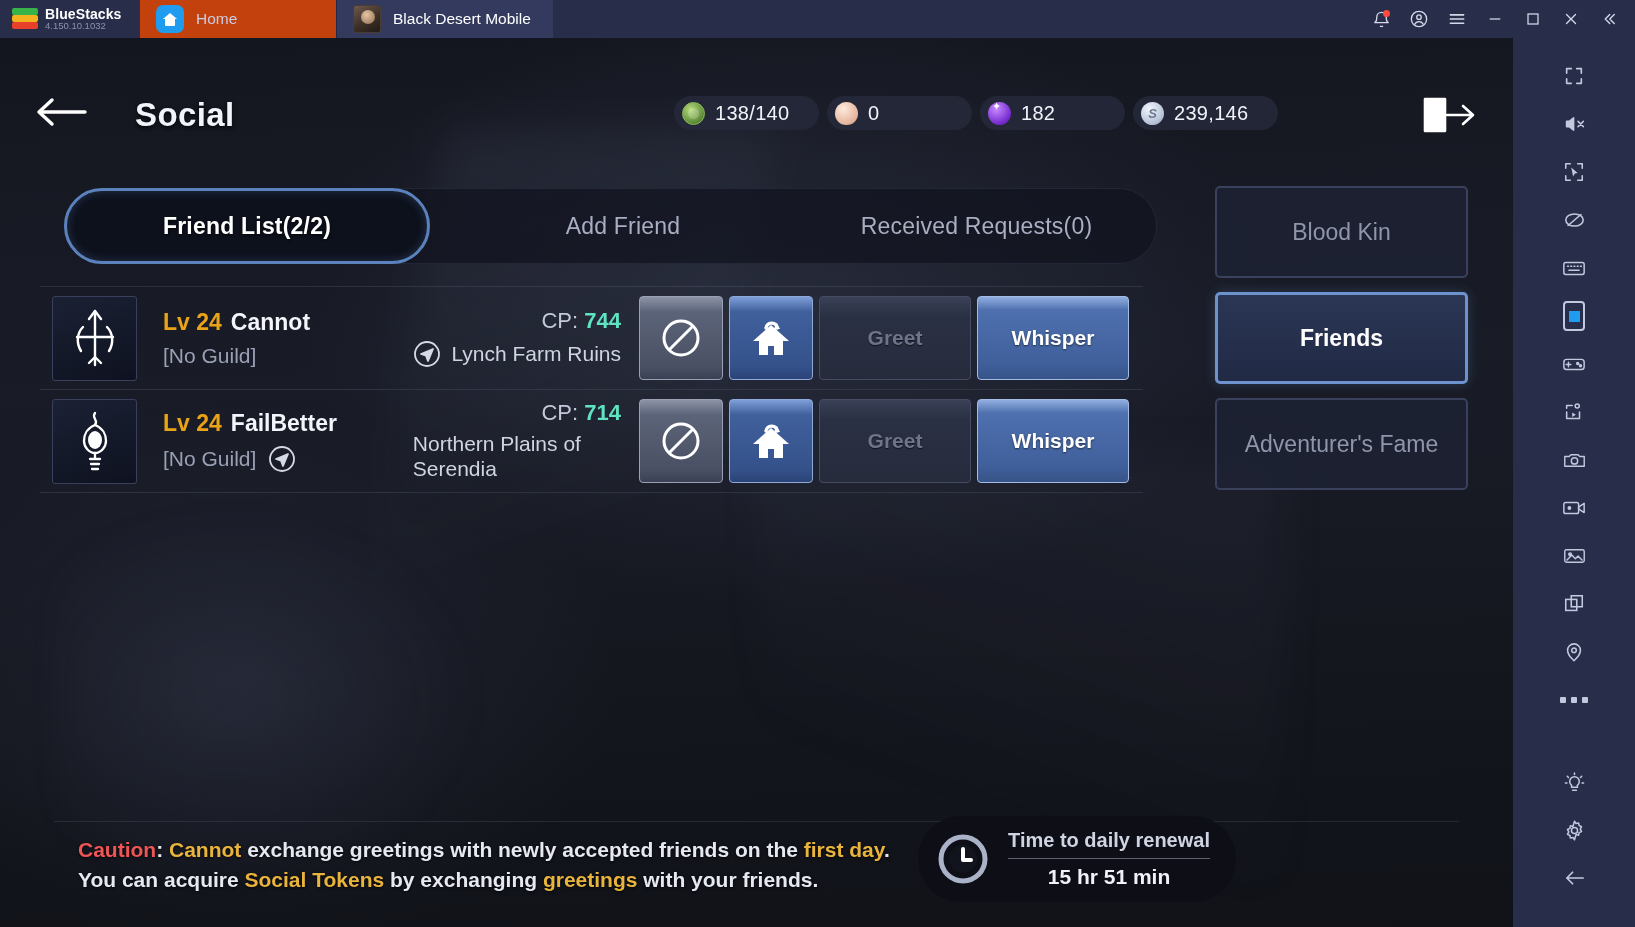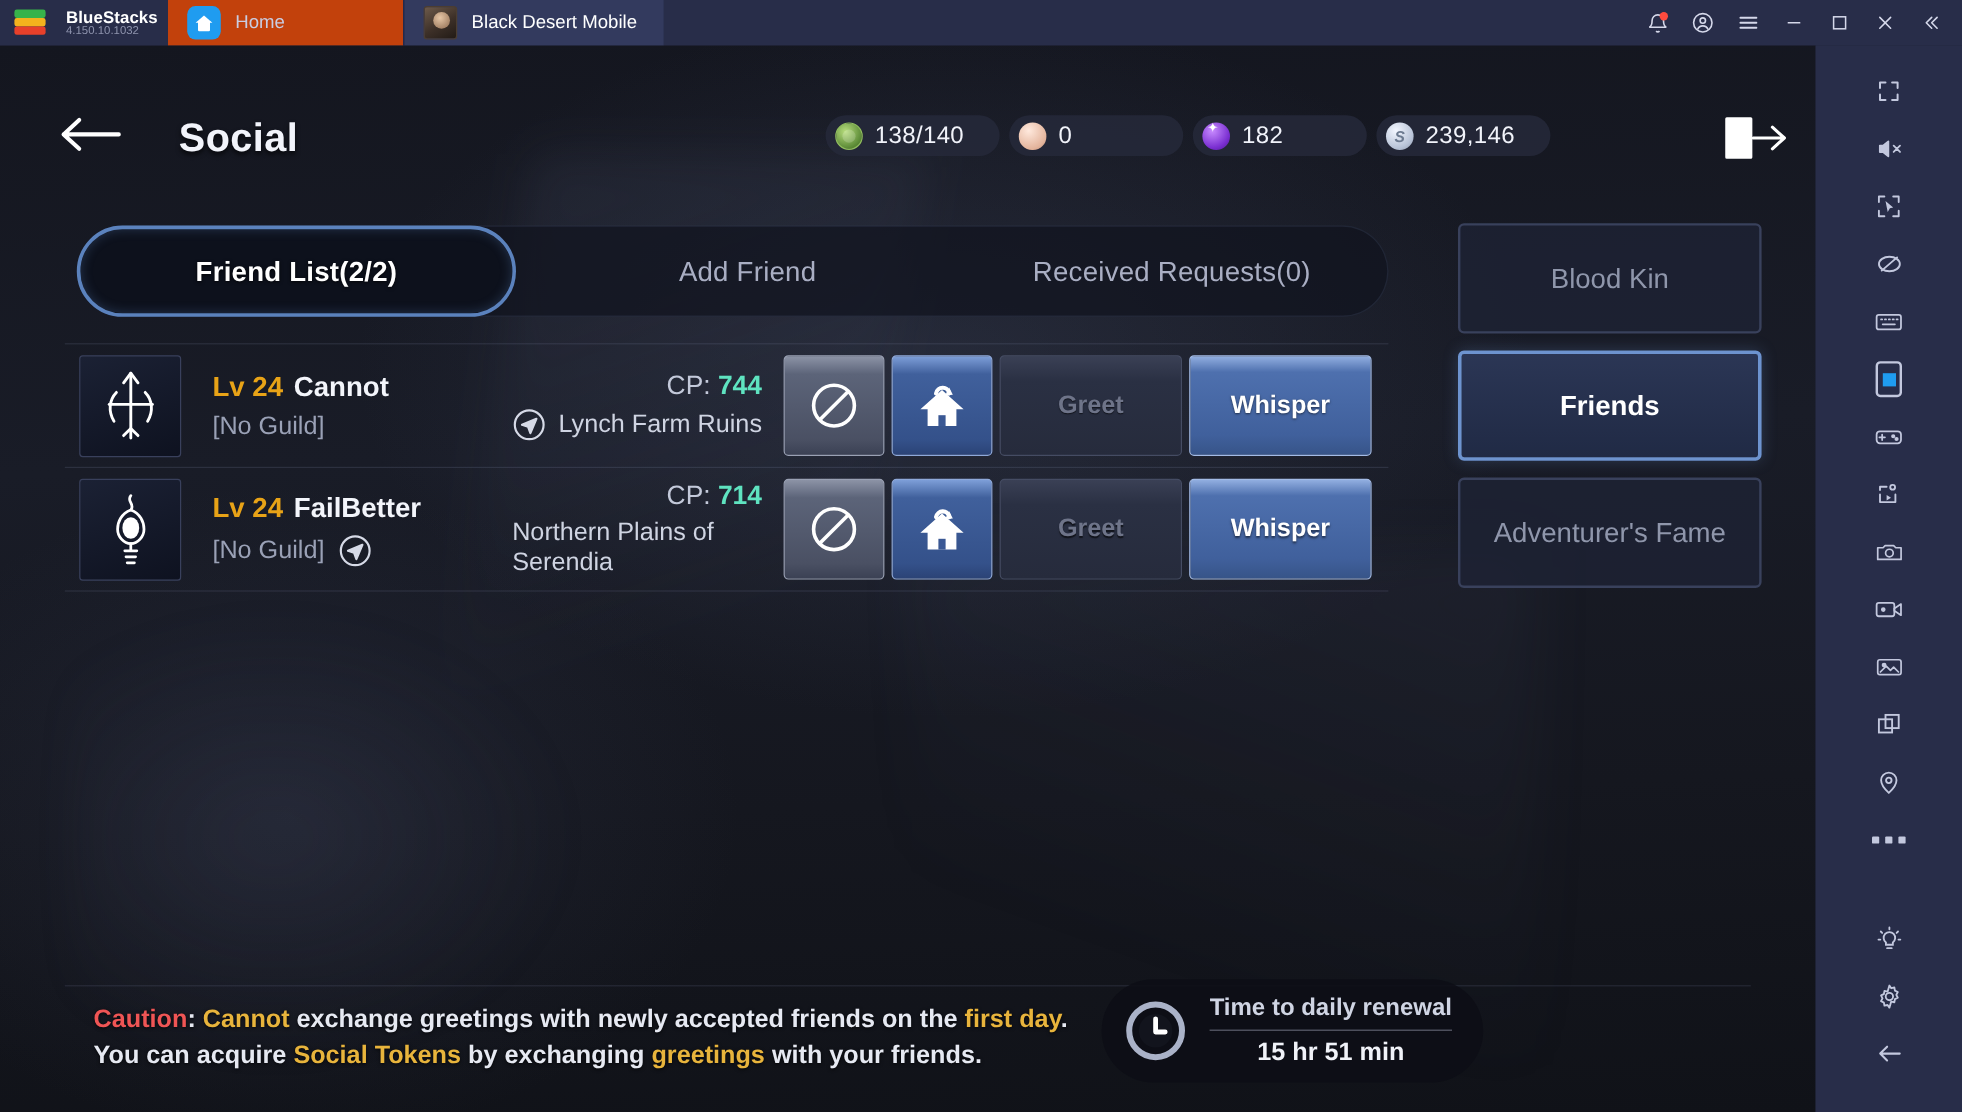--- a/index.html
+++ b/index.html
@@ -10,21 +10,21 @@
     overflow: hidden;
   }
   #root { position: relative; width: 1635px; height: 927px; }
 
   
   .titlebar {
     position: absolute; left: 0; top: 0; width: 1635px; height: 38px;
     background: #282d49; display: flex; align-items: stretch;
   }
   .bs-brand {
-    width: 140px; display: flex; align-items: center; gap: 17px;
+    width: 140px; display: flex; align-items: center; gap: 7px;
     padding-left: 12px; background: #282d49;
   }
   .bs-logo { width: 26px; height: 22px; position: relative; flex: none; }
   .bs-logo i { position: absolute; left: 0; width: 26px; height: 7px; border-radius: 2px; display: block; }
   .bs-logo i:nth-child(1) { top: 0; background: #37b34a; }
   .bs-logo i:nth-child(2) { top: 7px; background: #f4b31d; }
   .bs-logo i:nth-child(3) { top: 14px; background: #e8402a; }
   .bs-brand-txt { line-height: 1.05; }
   .bs-name { color: #ffffff; font-size: 14px; font-weight: bold; letter-spacing: .1px; }
   .bs-ver { color: #8e93ad; font-size: 9.5px; }
@@ -88,21 +88,21 @@
     background: linear-gradient(160deg, rgba(96,104,133,.13), rgba(0,0,0,0) 70%);
     transform: skewX(-9deg); filter: blur(18px); }
   .bg2 { left: 760px; top: 420px; width: 520px; height: 430px;
     background: linear-gradient(200deg, rgba(86,94,124,.10), rgba(0,0,0,0) 75%);
     filter: blur(22px); }
   .bg3 { left: 60px; top: 470px; width: 420px; height: 380px;
     background: radial-gradient(ellipse at 40% 50%, rgba(78,84,112,.16), rgba(0,0,0,0) 70%);
     filter: blur(16px); }
 
   
-  .g-header { position: absolute; left: 16px; top: 0; width: 1513px; height: 120px; }
+  .g-header { position: absolute; left: 2px; top: 0; width: 1513px; height: 120px; }
   .back-arrow { position: absolute; left: 33px; top: 57px; width: 52px; height: 34px; cursor: pointer; }
   .page-title {
     position: absolute; left: 133px; top: 58px;
     color: #f2f4fb; font-size: 33px; font-weight: bold; letter-spacing: .4px;
     text-shadow: 0 2px 4px rgba(0,0,0,.7);
   }
 
   .currencies { position: absolute; left: 672px; top: 58px; display: flex; gap: 8px; }
   .cur {
     height: 34px; min-width: 145px; border-radius: 17px;
@@ -136,21 +136,21 @@
   }
   .pill-tab span { font-size: 23px; color: #a9aec3; letter-spacing: .2px; }
   .pill-tab.active { left: 0; width: 366px; border-radius: 38px;
     background: #0d111c; border: 3px solid #5b82bd;
     box-shadow: 0 0 10px rgba(91,130,189,.32) inset; }
   .pill-tab.active span { color: #ffffff; font-weight: bold; text-shadow: 0 1px 3px rgba(0,0,0,.8); }
   .pill-tab.t2 { left: 376px; width: 366px; }
   .pill-tab.t3 { left: 732px; width: 361px; }
 
   
-  .list { position: absolute; left: 54px; top: 248px; width: 1103px; }
+  .list { position: absolute; left: 40px; top: 248px; width: 1103px; }
   .list-divider { height: 1px; background: rgba(134,145,175,.18); }
   .row { position: relative; height: 102px; display: flex; align-items: center; }
   .avatar {
     width: 85px; height: 85px; margin-left: 12px; flex: none;
     background: linear-gradient(160deg,#1b2134,#0e1220);
     border: 1px solid #39405c; border-radius: 3px;
     display: flex; align-items: center; justify-content: center;
   }
   .name-block { margin-left: 26px; width: 300px; }
   .nm-line { display: flex; align-items: baseline; gap: 9px; }

